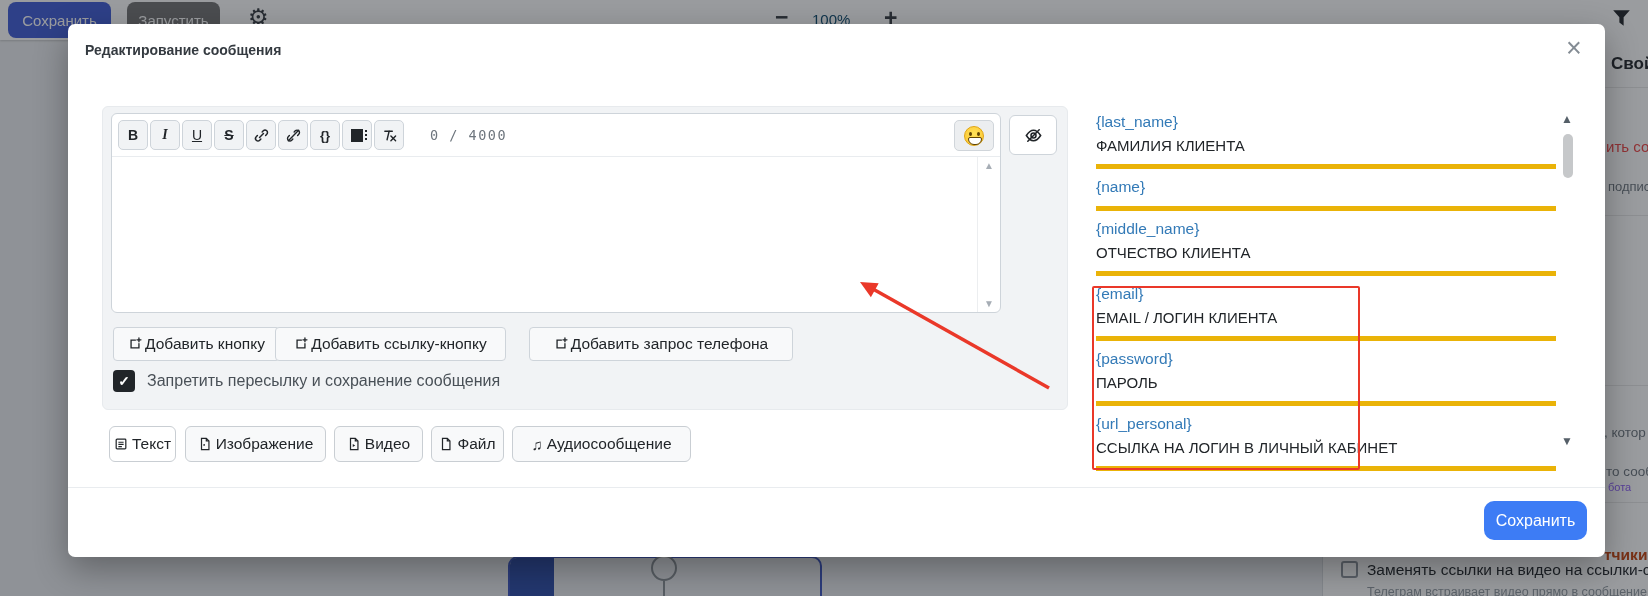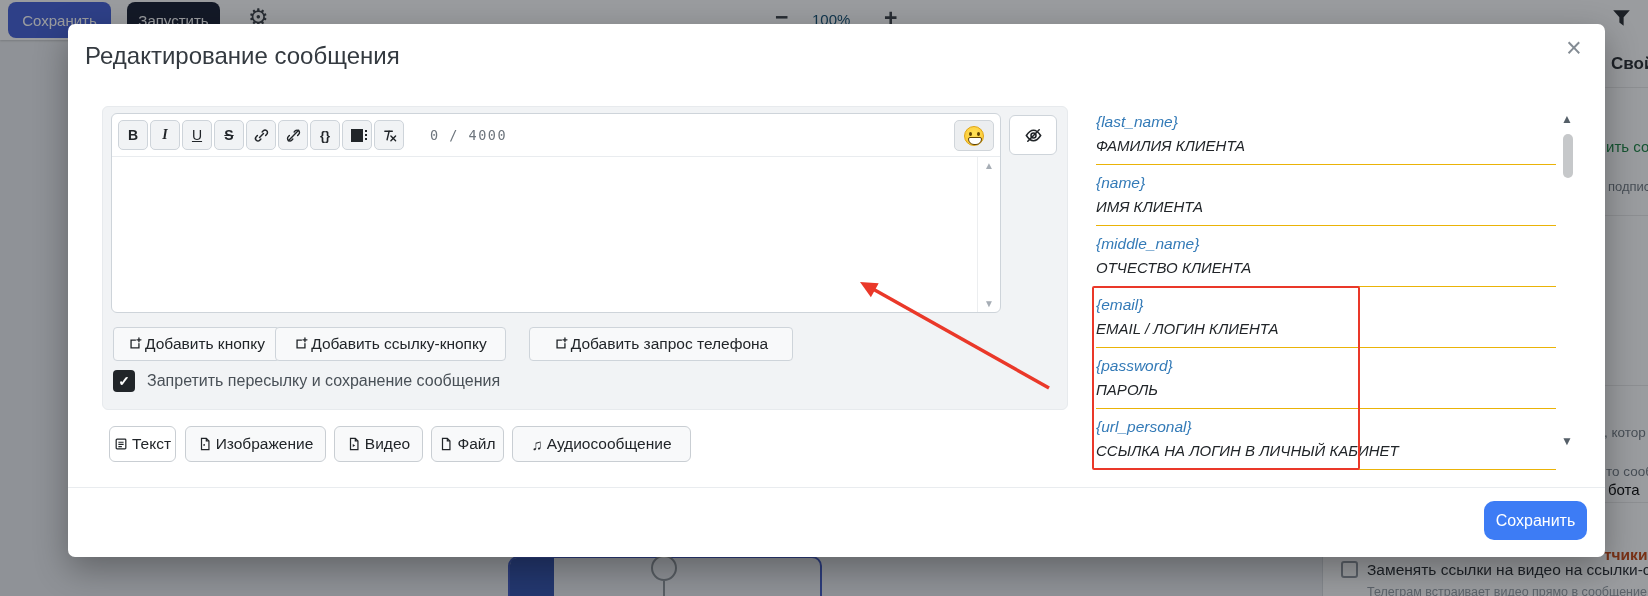--- a/index.html
+++ b/index.html
@@ -4,41 +4,41 @@
 <style>
   * { box-sizing: border-box; margin: 0; padding: 0; }
   html, body { width: 1648px; height: 596px; overflow: hidden; }
   body { position: relative; font-family: "Liberation Sans", sans-serif; background: #eceef0; }
 
   
   .bg-app { position: absolute; inset: 0; }
   .topbar { position: absolute; left: 0; top: 0; width: 1648px; height: 40px; background: #fff; box-shadow: 0 1px 2px rgba(0,0,0,.18); }
   .bg-btn { position: absolute; top: 2px; height: 36px; border-radius: 8px; color: #fff; font-size: 15px; display: flex; align-items: center; justify-content: center; border: none; }
   .bg-save { left: 8px; width: 103px; background: #3f5bd6; }
-  .bg-run { left: 127px; width: 93px; background: #0f172a; }
+  .bg-run { left: 127px; width: 93px; background: #737373; }
   .bg-gear { position: absolute; left: 248px; top: 4px; font-size: 23px; color: #343a40; }
   .bg-zoomout { position: absolute; left: 775px; top: 4px; font-size: 23px; font-weight: bold; color: #343a40; }
   .bg-zoomval { position: absolute; left: 812px; top: 11px; font-size: 15px; color: #0c4a6e; }
   .bg-zoomin { position: absolute; left: 884px; top: 5px; font-size: 23px; font-weight: bold; color: #343a40; }
   .bg-funnel { position: absolute; left: 1612px; top: 9px; }
 
   .flow-node { position: absolute; left: 508px; top: 556px; width: 314px; height: 60px; border: 2px solid #3c55c0; border-radius: 10px; }
   .flow-port { position: absolute; left: 0; top: 0; width: 44px; height: 100%; background: #2b4ba9; border-radius: 7px 0 0 0; }
   .flow-circle { position: absolute; left: 651px; top: 555px; width: 26px; height: 26px; border: 2px solid #8a9096; border-radius: 50%; background: #eceef0; }
   .flow-stem { position: absolute; left: 663px; top: 581px; width: 2px; height: 15px; background: #8a9096; }
 
   .bg-right { position: absolute; left: 1322px; top: 40px; width: 326px; height: 556px; background: #fff; border-left: 1px solid #d8dcdf; }
   .bg-right .sep { position: absolute; left: 270px; right: 0; height: 1px; background: rgba(0,0,0,.09); }
   .frag { position: absolute; white-space: nowrap; }
   .bg-chk { position: absolute; left: 18px; top: 521px; width: 17px; height: 17px; border: 2px solid #8d959d; border-radius: 3px; background: #fff; }
 
   
   .overlay { position: absolute; inset: 0; background: rgba(25,30,36,0.44); }
   .modal { position: absolute; left: 68px; top: 24px; width: 1537px; height: 533px; background: #fff; border-radius: 7px; box-shadow: 0 12px 34px rgba(0,0,0,.32); }
-  .m-title { position: absolute; left: 17px; top: 18px; font-size: 24px; font-weight: 400; color: #343a40; }
+  .m-title { position: absolute; left: 17px; top: 18px; font-size: 14px; font-weight: 700; color: #343a40; }
   .m-close { position: absolute; left: 1490px; top: 8px; width: 32px; height: 32px; font-size: 27px; color: #848c94; display: flex; align-items: center; justify-content: center; cursor: pointer; }
 
   .editor-panel { position: absolute; left: 34px; top: 82px; width: 966px; height: 304px; background: #f1f3f5; border: 1px solid #e7eaed; border-radius: 6px; }
   .editor-wrap { position: absolute; left: 8px; top: 6px; width: 890px; height: 200px; background: #fff; border: 1px solid #ced4da; border-radius: 6px; overflow: hidden; }
   .toolbar { position: relative; height: 43px; border-bottom: 1px solid #e9ecef; display: flex; align-items: center; padding-left: 6px; }
   .tb-btn { width: 30px; height: 30px; margin-right: 2px; background: #f1f3f5; border: 1px solid #ced4da; border-radius: 5px; display: flex; align-items: center; justify-content: center; font-size: 14px; color: #212529; cursor: pointer; }
   .tb-b { font-weight: bold; }
   .tb-i { font-family: "Liberation Serif", serif; font-style: italic; font-weight: bold; }
   .tb-u { text-decoration: underline; }
   .tb-s { text-decoration: line-through; font-weight: bold; }
@@ -62,21 +62,21 @@
   .chk { width: 22px; height: 22px; background: #212529; border-radius: 4px; color: #fff; font-size: 14px; font-weight: bold; display: flex; align-items: center; justify-content: center; cursor: pointer; }
   .chk-label { font-size: 16px; color: #495057; }
 
   .tab-btn { position: absolute; top: 402px; height: 36px; background: #f8f9fa; border: 1px solid #c9ced3; border-radius: 6px; font-size: 15.5px; color: #212529; display: flex; align-items: center; justify-content: center; gap: 4px; cursor: pointer; }
   .tab-active { background: #fff; }
 
   .footer-line { position: absolute; left: 0; top: 463px; width: 100%; height: 1px; background: #e9ecef; }
   .save-btn { position: absolute; left: 1416px; top: 477px; width: 103px; height: 39px; background: #3d7cf5; border: none; border-radius: 10px; color: #fff; font-size: 16px; display: flex; align-items: center; justify-content: center; cursor: pointer; }
 
   .vars { position: absolute; left: 1028px; top: 80px; width: 460px; }
-  .var-item { padding: 9px 0 10px; border-bottom: 1px solid #eab308; cursor: pointer; font-style: italic; }
+  .var-item { padding: 9px 0 10px; border-bottom: 5px solid #eab308; cursor: pointer; }
   .var-key { font-size: 15.5px; color: #337ab7; }
   .var-label { font-size: 15px; color: #212529; margin-top: 6px; }
   .red-box { position: absolute; left: 1024px; top: 262px; width: 268px; height: 184px; border: 2.5px solid #ea3829; border-radius: 2px; pointer-events: none; }
 
   .vscroll-up { position: absolute; left: 1493px; top: 88px; font-size: 12px; color: #555f68; }
   .vscroll-thumb { position: absolute; left: 1495px; top: 110px; width: 10px; height: 44px; background: #c6c8ca; border-radius: 5px; cursor: pointer; }
   .vscroll-down { position: absolute; left: 1493px; top: 410px; font-size: 12px; color: #555f68; }
 
   .anno { position: absolute; inset: 0; pointer-events: none; }
   svg.icon { display: block; }
@@ -104,25 +104,25 @@
     </div>
   <div class="flow-circle"></div>
   <div class="flow-stem"></div>
 
   <div class="bg-right">
     <div class="sep" style="top:47px"></div>
     <div class="sep" style="top:175px"></div>
     <div class="sep" style="top:345px"></div>
     <div class="sep" style="top:462px"></div>
     <div class="frag" style="left:288px;top:14px;font-size:17px;font-weight:bold;color:#212529">Свой</div>
-    <div class="frag" style="left:283px;top:98px;font-size:15px;color:#15803d">ить со</div>
+    <div class="frag" style="left:283px;top:98px;font-size:15px;color:#ef4444">ить со</div>
     <div class="frag" style="left:285px;top:139px;font-size:13px;color:#6c757d">подпис</div>
     <div class="frag" style="left:281px;top:385px;font-size:13.5px;color:#6c757d">, котор</div>
     <div class="frag" style="left:283px;top:424px;font-size:13.5px;color:#6c757d">то сооб</div>
-    <div class="frag" style="left:285px;top:441px;font-size:15px;color:#000000">бота</div>
+    <div class="frag" style="left:285px;top:441px;font-size:11px;color:#8b5cf6">бота</div>
     <div class="frag" style="left:281px;top:506px;font-size:15.5px;font-weight:bold;color:#c2410c">тчики</div>
     <div class="bg-chk"></div>
     <div class="frag" style="left:44px;top:521px;font-size:15.5px;color:#212529">Заменять ссылки на видео на ссылки-с</div>
     <div class="frag" style="left:44px;top:545px;font-size:12.5px;color:#9099a1">Телеграм встраивает видео прямо в сообщение</div>
   </div>
 </div>
 
 <div class="overlay"></div>
 
 <div class="modal">
@@ -249,21 +249,20 @@
     <span>Аудиосообщение</span>
   </div>
 
   <div class="vars">
     <div class="var-item">
       <div class="var-key">{last_name}</div>
       <div class="var-label">ФАМИЛИЯ КЛИЕНТА</div>
     </div>
     <div class="var-item">
       <div class="var-key">{name}</div>
-      <div class="var-label">ИМЯ КЛИЕНТА</div>
     </div>
     <div class="var-item">
       <div class="var-key">{middle_name}</div>
       <div class="var-label">ОТЧЕСТВО КЛИЕНТА</div>
     </div>
     <div class="var-item">
       <div class="var-key">{email}</div>
       <div class="var-label">EMAIL / ЛОГИН КЛИЕНТА</div>
     </div>
     <div class="var-item">

